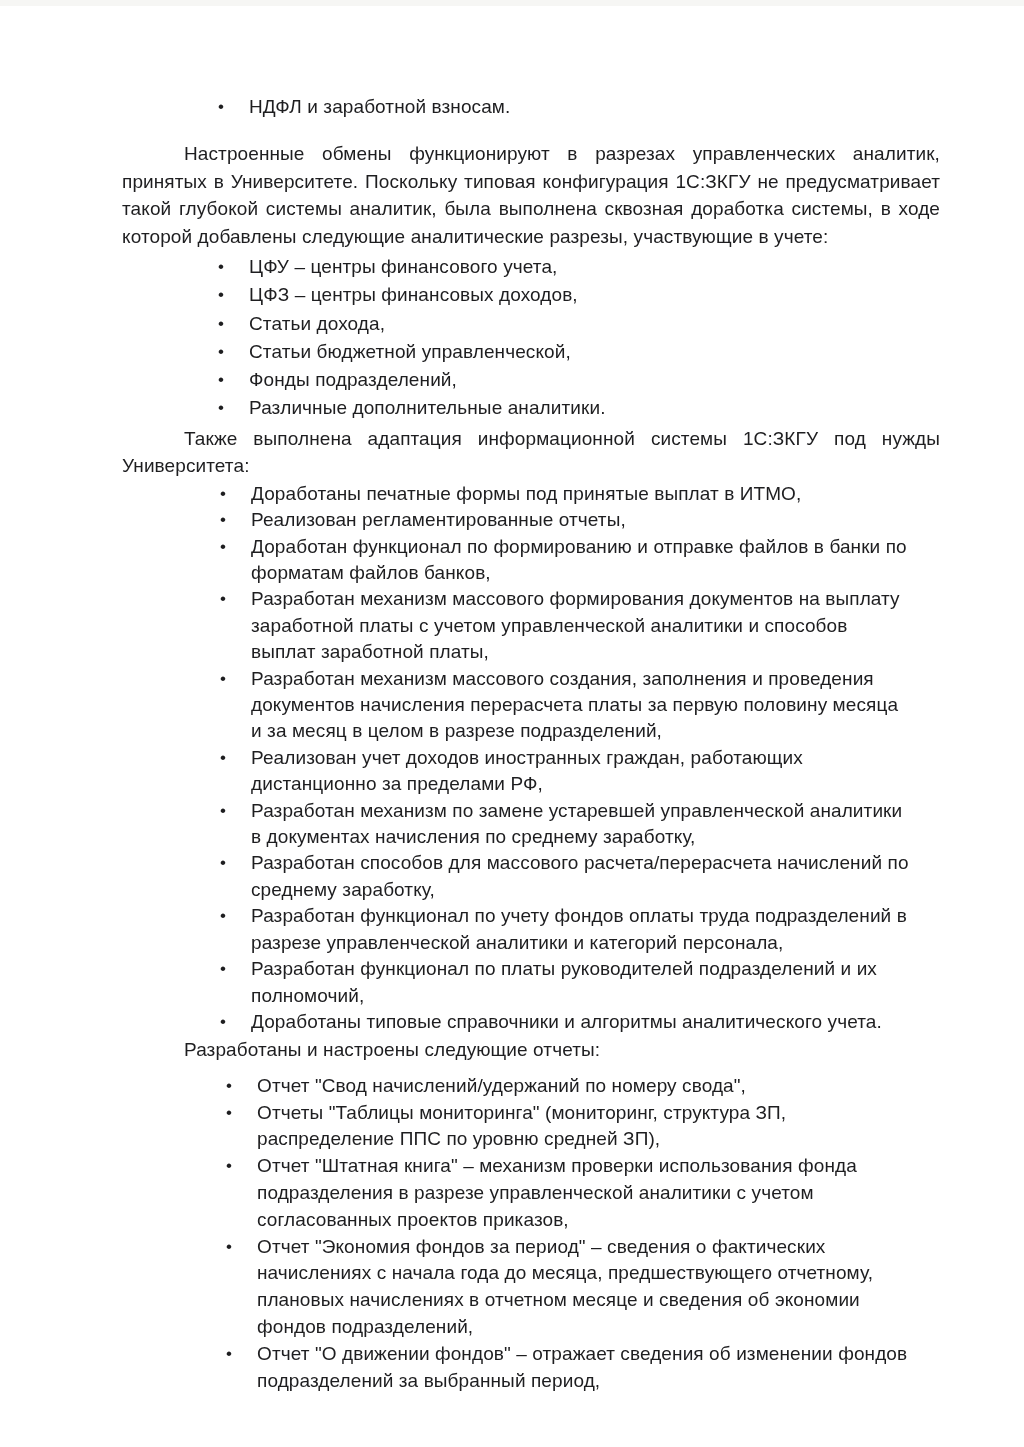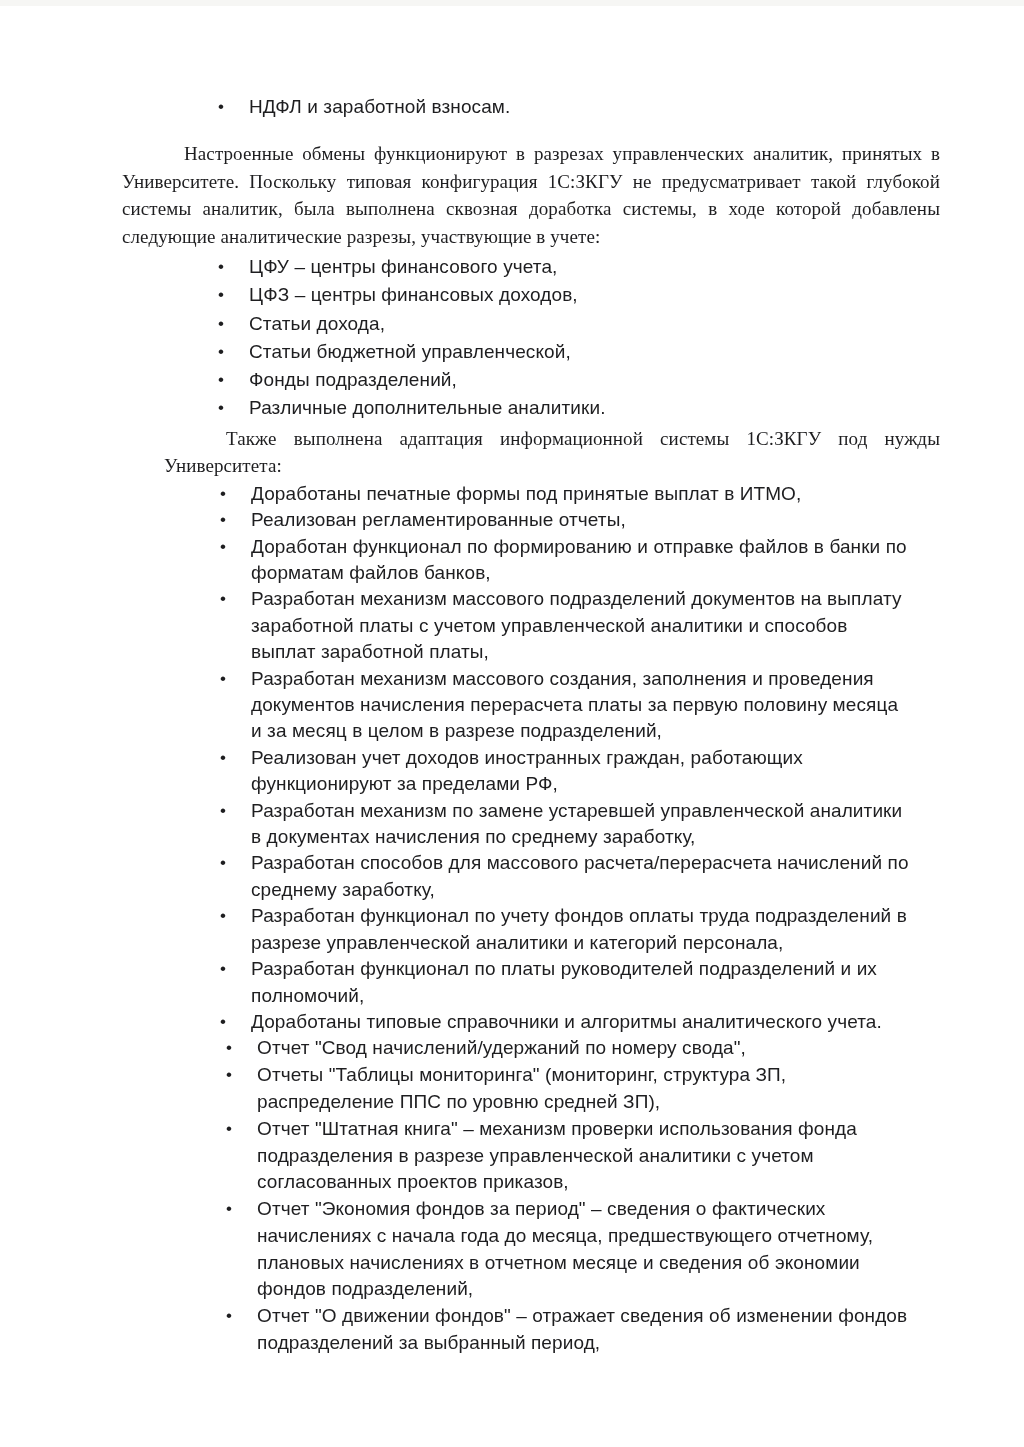--- a/index.html
+++ b/index.html
@@ -24,24 +24,23 @@
     padding: 93px 84px 0 122px;
     color: #1e1e20;
     font-size: 19px;
     letter-spacing: 0.1px;
   }
   .para {
     margin: 0;
     text-align: justify;
     text-indent: 62px;
     line-height: 27.5px;
-    font-family: Liberation Serif, serif;
   }
   .p1 { margin-top: 20px; margin-bottom: 3px; }
-  .p2 { margin-top: 2px;  margin-bottom: 1px; margin-left: 42px; }
+  .p2 { margin-top: 2px;  margin-bottom: 1px; }
   .p3 { text-align: left; margin-top: 1px; margin-bottom: 9px; }
 
   ul.blist {
     list-style: none;
     margin: 0;
     padding: 0 0 0 96px;
   }
   ul.blist li {
     display: flex;
     align-items: flex-start;
@@ -112,29 +111,29 @@
       <li>
         <span class="marker">•</span>
         <span class="li-text">Реализован регламентированные отчеты,</span>
       </li>
       <li>
         <span class="marker">•</span>
         <span class="li-text">Доработан функционал по формированию и отправке файлов в банки по форматам файлов банков,</span>
       </li>
       <li>
         <span class="marker">•</span>
-        <span class="li-text">Разработан механизм массового подразделений документов на выплату заработной платы с учетом управленческой аналитики и способов выплат заработной платы,</span>
+        <span class="li-text">Разработан механизм массового формирования документов на выплату заработной платы с учетом управленческой аналитики и способов выплат заработной платы,</span>
       </li>
       <li>
         <span class="marker">•</span>
         <span class="li-text">Разработан механизм массового создания, заполнения и проведения документов начисления перерасчета платы за первую половину месяца и за месяц в целом в разрезе подразделений,</span>
       </li>
       <li>
         <span class="marker">•</span>
-        <span class="li-text">Реализован учет доходов иностранных граждан, работающих функционируют за пределами РФ,</span>
+        <span class="li-text">Реализован учет доходов иностранных граждан, работающих дистанционно за пределами РФ,</span>
       </li>
       <li>
         <span class="marker">•</span>
         <span class="li-text">Разработан механизм по замене устаревшей управленческой аналитики в документах начисления по среднему заработку,</span>
       </li>
       <li>
         <span class="marker">•</span>
         <span class="li-text">Разработан способов для массового расчета/перерасчета начислений по среднему заработку,</span>
       </li>
       <li>
@@ -144,20 +143,21 @@
       <li>
         <span class="marker">•</span>
         <span class="li-text">Разработан функционал по платы руководителей подразделений и их полномочий,</span>
       </li>
       <li>
         <span class="marker">•</span>
         <span class="li-text">Доработаны типовые справочники и алгоритмы аналитического учета.</span>
       </li>
     </ul>
 
+  <p class="para p3">Разработаны и настроены следующие отчеты:</p>
 
   <ul class="blist reports">
       <li>
         <span class="marker">•</span>
         <span class="li-text">Отчет "Свод начислений/удержаний по номеру свода",</span>
       </li>
       <li>
         <span class="marker">•</span>
         <span class="li-text">Отчеты "Таблицы мониторинга" (мониторинг, структура ЗП, распределение ППС по уровню средней ЗП),</span>
       </li>

